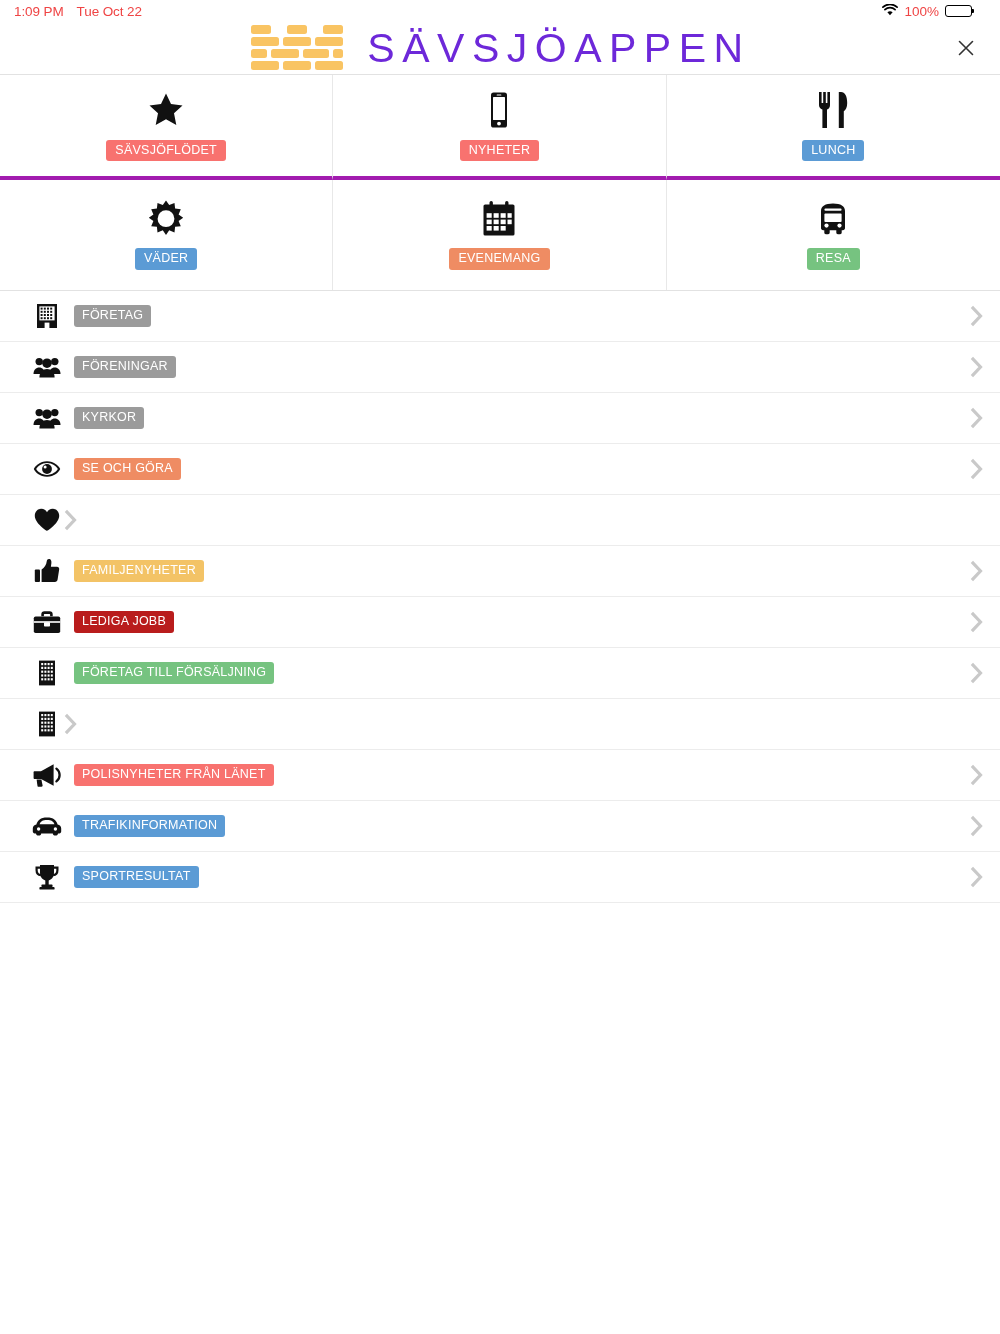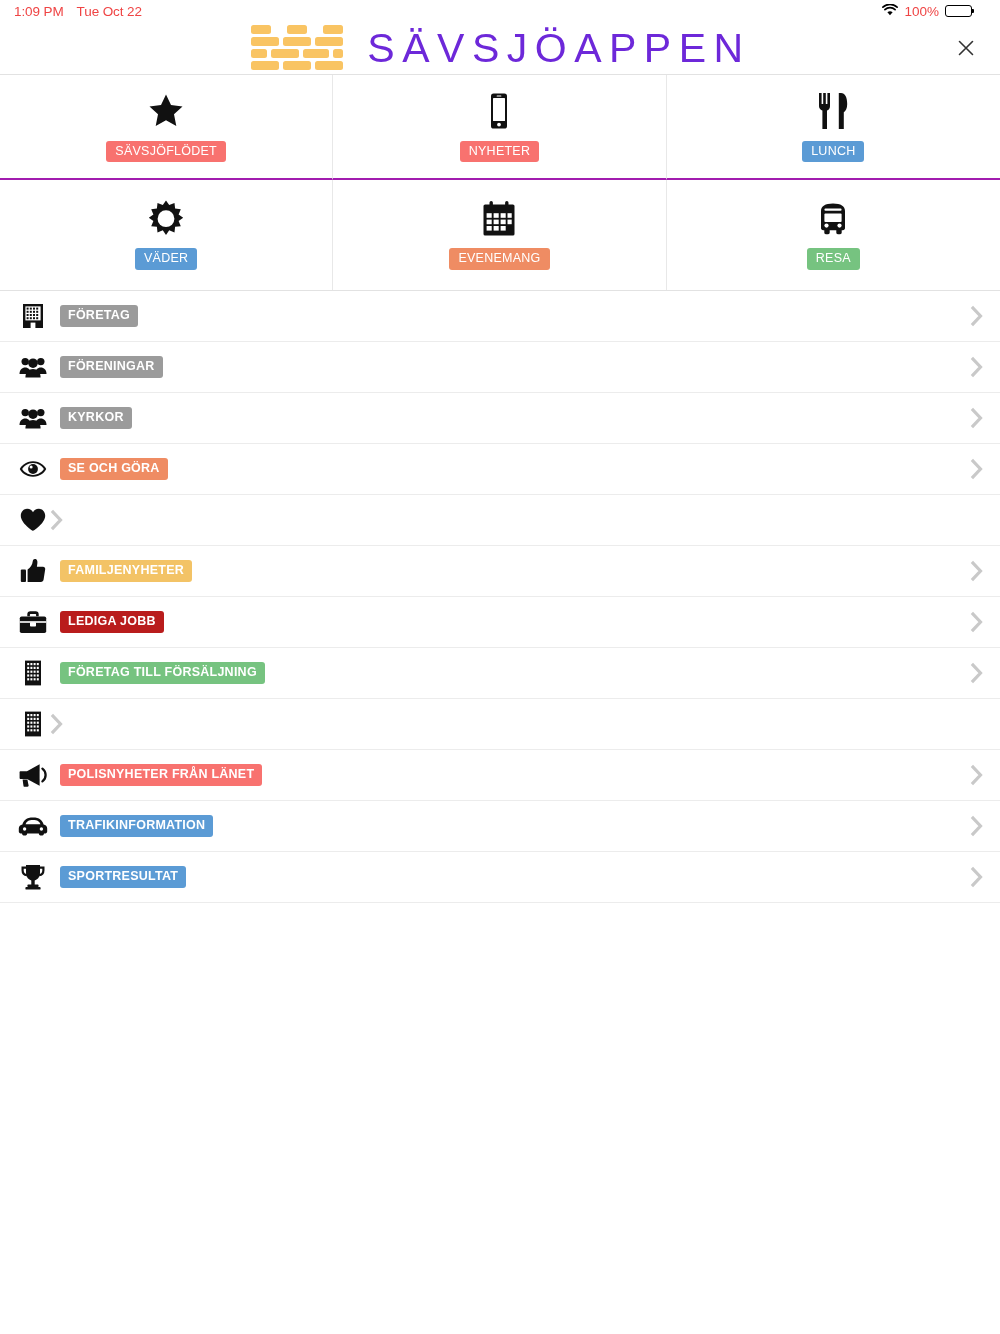--- a/index.html
+++ b/index.html
@@ -78,21 +78,21 @@
     display: flex; flex-direction: column;
     align-items: center; justify-content: center;
     gap: 10px;
     background: #fff;
     cursor: pointer;
     position: relative;
   }
   .tile:nth-child(1), .tile:nth-child(2),
   .tile:nth-child(4), .tile:nth-child(5) { border-right: 1px solid #e8e8e8; }
   .tile:nth-child(1), .tile:nth-child(2), .tile:nth-child(3) {
-    border-bottom: 2px solid #a21caf;
+    border-bottom: 4px solid #a21caf;
   }
   .tile-icon {
     height: 40px; display: flex; align-items: center; justify-content: center;
     color: #111;
   }
   .tile-row2 .tile-icon { height: 38px; }
   .badge {
     display: inline-block;
     color: #fff;
     font-size: 12.5px;
@@ -102,24 +102,23 @@
     line-height: 1;
     white-space: nowrap;
   }
 
   
   .list { background: #fff; }
   .row {
     height: 51px;
     display: flex; align-items: center;
     border-bottom: 1px solid #ececec;
-    padding-left: 16px; padding-right: 16px;
+    padding-left: 30px; padding-right: 16px;
     cursor: pointer;
     background: #fff;
-    font-weight: bold;
   }
   .row-icon {
     width: 34px; min-width: 34px;
     display: flex; align-items: center; justify-content: center;
     color: #111;
   }
   .row-label-wrap { flex: 1; display: flex; align-items: center; padding-left: 10px; }
   .row .badge { font-size: 12.5px; padding: 4px 8px 5px 8px; }
   .chev { color: #c9c9c9; display: flex; align-items: center; }
 </style>

